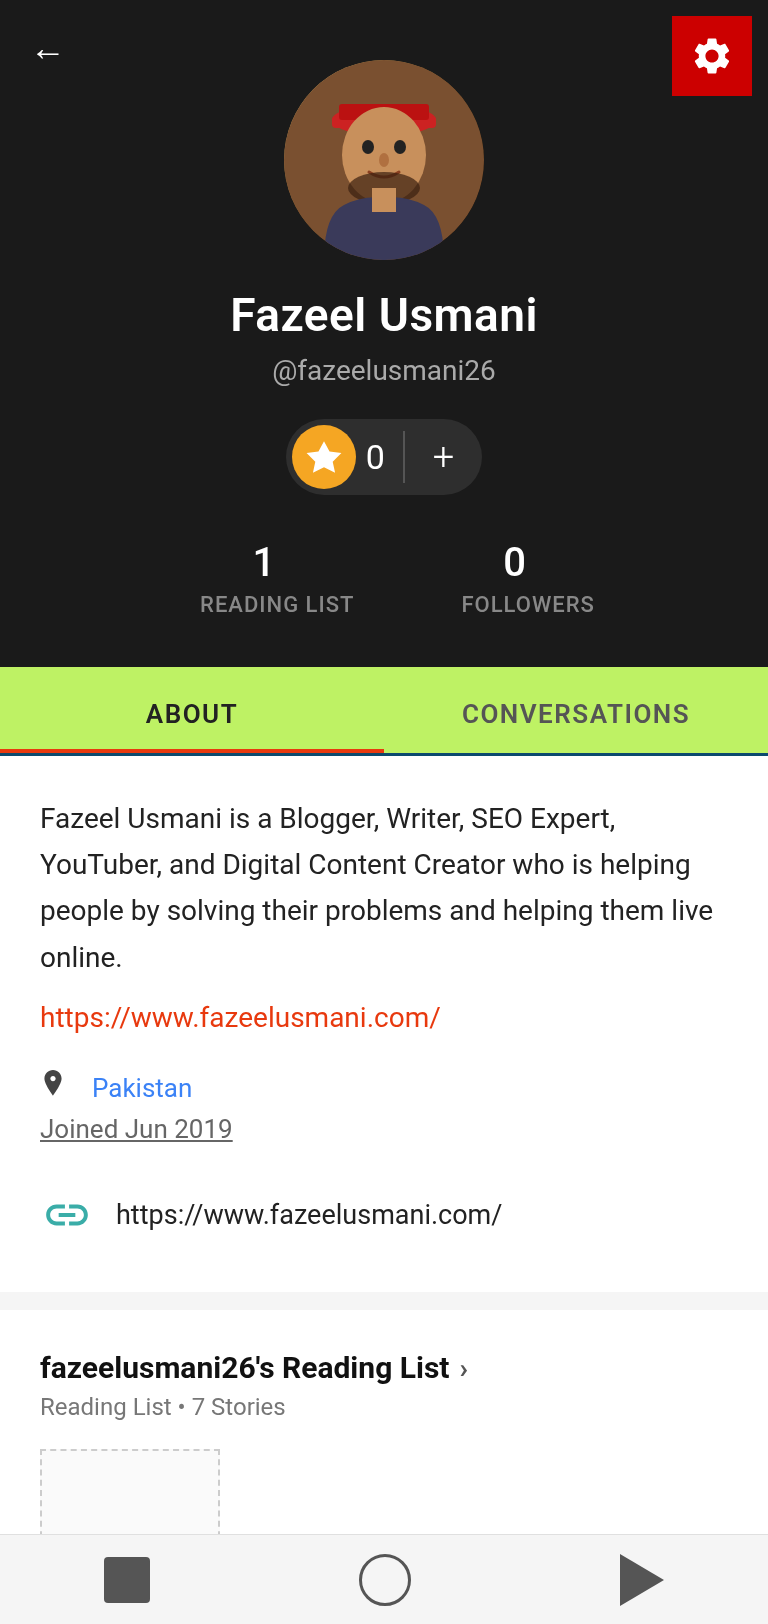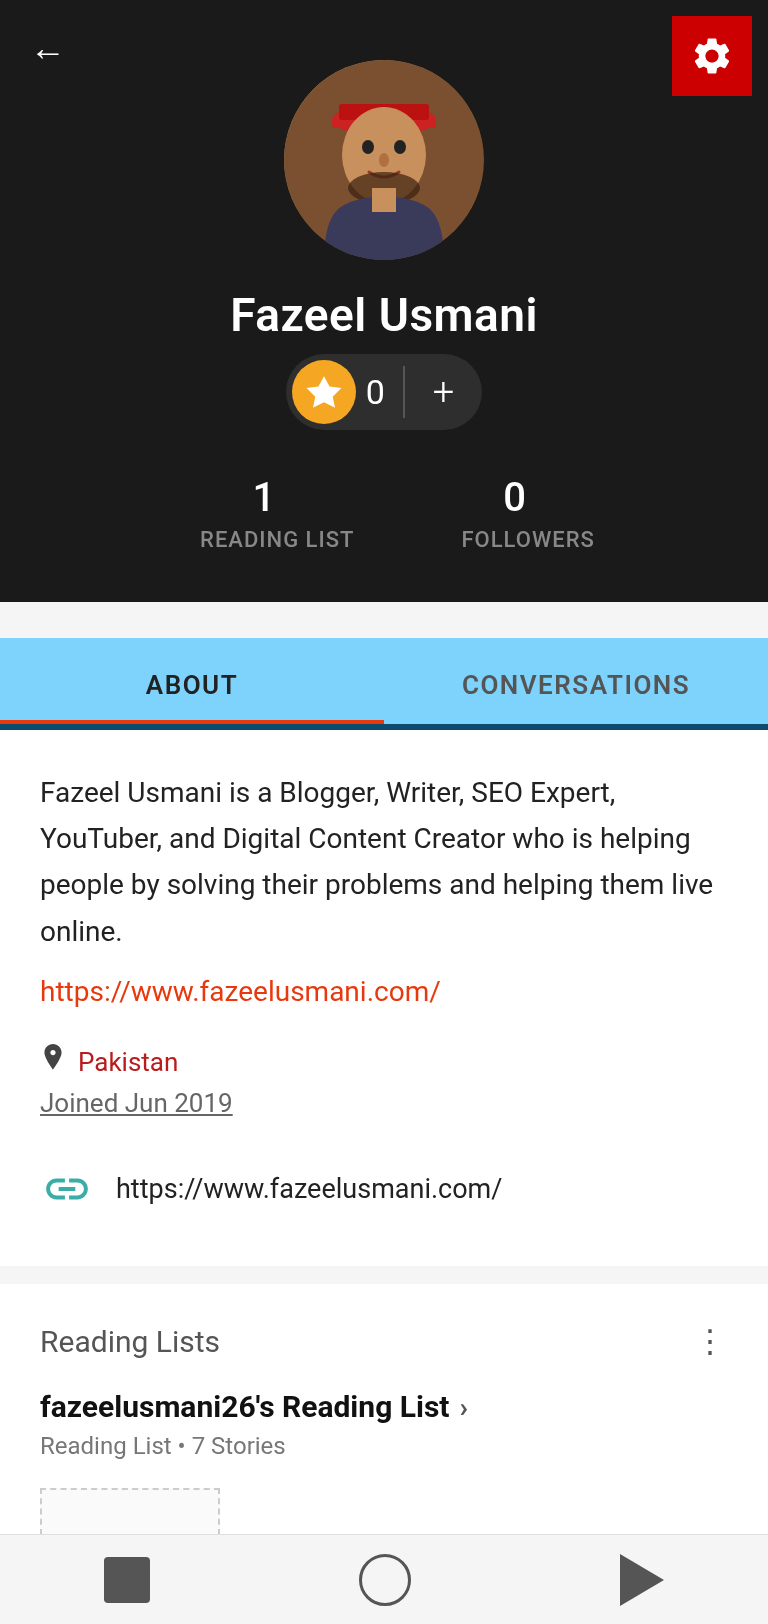--- a/index.html
+++ b/index.html
@@ -156,24 +156,23 @@
     .stat-label {
       color: #888888;
       font-size: 22px;
       font-weight: 500;
       letter-spacing: 1px;
       margin-left: 27px;
     }
 
     
     .tabs-container {
-      background: #7dd3fc;
-      display: flex;
-      border-bottom: 6px solid #0c4a6e;
-      margin-top: 36px;
+      background: #bef264;
+      display: flex;
+      border-bottom: 3px solid #0c4a6e;
     }
 
     .tab {
       flex: 1;
       text-align: center;
       padding: 32px 20px 24px;
       font-size: 26px;
       font-weight: 600;
       letter-spacing: 1.5px;
       color: #555;
@@ -217,23 +216,23 @@
     .about-meta {
       margin-top: 36px;
       display: flex;
       flex-direction: column;
       gap: 6px;
     }
 
     .meta-location {
       display: flex;
       align-items: center;
-      gap: 12px;
+      gap: 26px;
       font-size: 26px;
-      color: #b91c1c;
+      color: #3b82f6;
     }
 
     .location-icon {
       font-size: 26px;
       color: #555;
     }
 
     .meta-joined {
       font-size: 26px;
       color: #666;
@@ -406,20 +405,21 @@
         <ellipse cx="100" cy="128" rx="36" ry="16" fill="#3a2010" opacity="0.7"></ellipse>
 
         <path d="M40 200 Q40 155 60 145 Q80 135 100 138 Q120 135 140 145 Q160 155 160 200 Z" fill="#3a3a5a"></path>
 
         <rect x="88" y="128" width="24" height="24" fill="#c8905c"></rect>
       </svg>
     </div>
   </div>
 
   <div class="profile-name">Fazeel Usmani</div>
+  <div class="profile-handle">@fazeelusmani26</div>
 
   <div class="coins-row">
     <div class="coin-icon">
       <svg viewBox="0 0 24 24" xmlns="http://www.w3.org/2000/svg">
         <polygon points="12,2 15.5,8.5 23,9.5 17.5,15 19,22 12,18.5 5,22 6.5,15 1,9.5 8.5,8.5" fill="white"></polygon>
       </svg>
     </div>
     <div class="coin-count">0</div>
     <div class="coin-divider"></div>
     <div class="coin-add">+</div>
@@ -467,24 +467,20 @@
     <div class="link-icon">
       <svg viewBox="0 0 24 24" fill="none" xmlns="http://www.w3.org/2000/svg">
         <path d="M3.9 12c0-1.71 1.39-3.1 3.1-3.1h4V7H7c-2.76 0-5 2.24-5 5s2.24 5 5 5h4v-1.9H7c-1.71 0-3.1-1.39-3.1-3.1zM8 13h8v-2H8v2zm9-6h-4v1.9h4c1.71 0 3.1 1.39 3.1 3.1s-1.39 3.1-3.1 3.1h-4V17h4c2.76 0 5-2.24 5-5s-2.24-5-5-5z" fill="#3aada8"></path>
       </svg>
     </div>
     <span class="about-url-text">https://www.fazeelusmani.com/</span>
   </div>
 </div>
 
 <div class="reading-lists-section">
-  <div class="reading-lists-header">
-    <div class="reading-lists-title">Reading Lists</div>
-    <div class="more-btn">⋮</div>
-  </div>
 
   <div class="reading-list-item">
     <div class="reading-list-name">
       <span>fazeelusmani26's Reading List</span>
       <span class="chevron-right">›</span>
     </div>
     <div class="reading-list-meta">Reading List • 7 Stories</div>
     <div class="reading-list-preview"></div>
   </div>
 </div>

